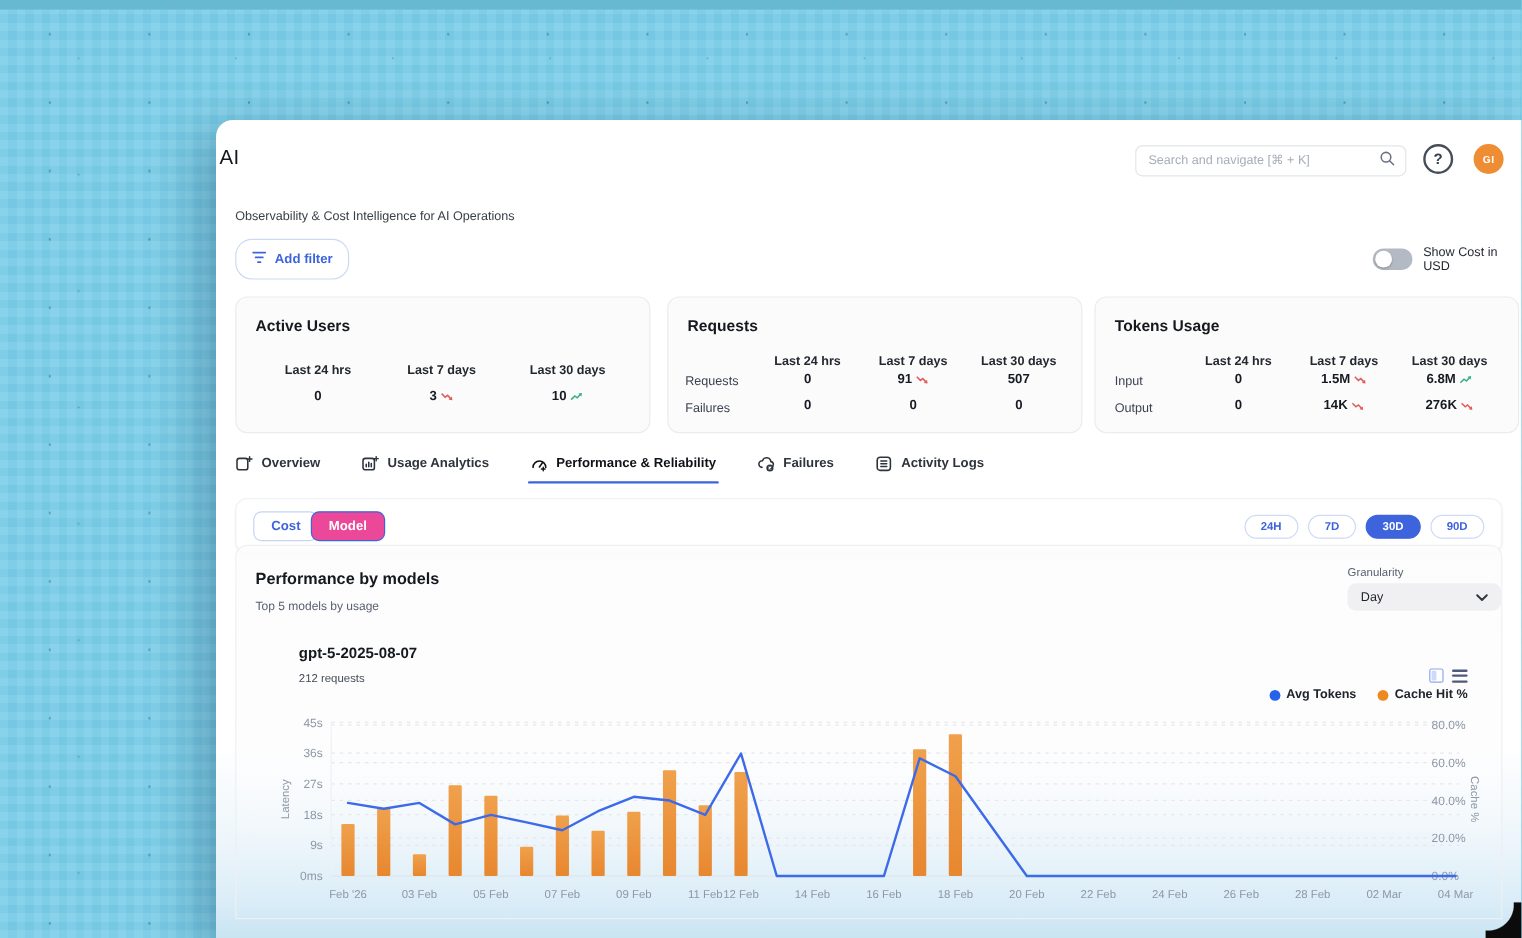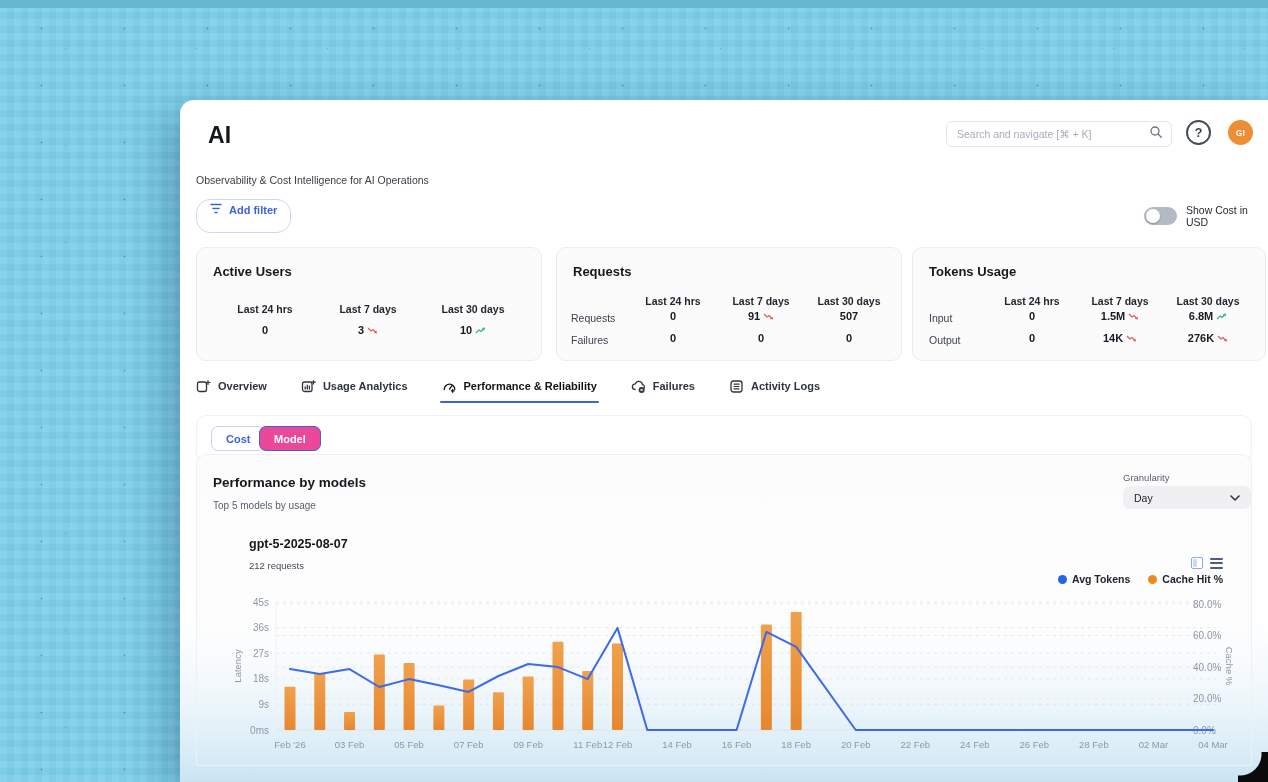--- a/index.html
+++ b/index.html
@@ -15,36 +15,36 @@
       repeating-linear-gradient(0deg, rgba(255,255,255,.045) 0 7px, rgba(10,90,130,.035) 7px 14px),
       repeating-linear-gradient(90deg, rgba(255,255,255,.04) 0 7px, rgba(10,90,130,.03) 7px 14px);
     background-size: 83px 57px, 131px 97px, auto, auto; }
   .wallpaper-topstrip { position:absolute; left:0; top:0; right:0; height:8px; background:#66b9d0; }
 
   
   .panel { position:absolute; left:180px; top:100px; width:1088px; height:682px;
     background:linear-gradient(180deg,#ffffff 0%,#ffffff 76%,#eef6fb 88%,#d9ecf7 96%,#c8e4f2 100%);
     border-radius:14px 0 0 0; box-shadow:-14px 12px 40px rgba(8,50,80,.30); }
 
-  .page-title { position:absolute; left:28px; top:22px; font-size:23px; font-weight:700; color:#14171c; letter-spacing:.2px; }
+  .page-title { position:absolute; left:3px; top:22px; font-size:17px; font-weight:400; color:#14171c; letter-spacing:.2px; }
   .subtitle { position:absolute; left:16px; top:74px; font-size:10.5px; color:#3a4048; }
 
   .search-box { position:absolute; left:766px; top:21px; width:226px; height:26px; background:#fff;
     border:1px solid #e3e5e8; border-radius:6px; display:flex; align-items:center; padding:0 8px 0 10px; }
   .search-box input { flex:1; border:none; outline:none; background:transparent; font-size:10.5px; color:#333;
     font-family:"Liberation Sans",sans-serif; }
   .search-box input::placeholder { color:#a6adb8; }
 
   .help-btn { position:absolute; left:1006px; top:20px; width:25px; height:25px; border:2px solid #454d58;
     border-radius:50%; display:flex; align-items:center; justify-content:center; font-size:12.5px; font-weight:700; color:#374151; background:#fff; cursor:pointer; }
   .avatar { position:absolute; left:1048px; top:20px; width:25px; height:25px; border-radius:50%;
     background:#ee8d33; color:#fff; font-size:8.5px; font-weight:700; display:flex; align-items:center; justify-content:center; letter-spacing:.3px; }
 
   .add-filter { position:absolute; left:16px; top:99px; height:26px; padding:16px 13px; background:#fff;
-    border:1px solid #ccd9f4; border-radius:14px; display:flex; align-items:flex-end; gap:7px;
+    border:1px solid #ccd9f4; border-radius:14px; display:flex; align-items:center; gap:7px;
     color:#3d63dd; font-size:11px; font-weight:700; cursor:pointer; }
 
   .toggle-row { position:absolute; left:964px; top:104px; display:flex; align-items:center; gap:9px; }
   .toggle { width:35px; height:18px; border-radius:9px; background:#b4bac3; position:relative; cursor:pointer; }
   .toggle .knob { position:absolute; left:2px; top:2px; width:14px; height:14px; border-radius:50%; background:#fff;
     box-shadow:0 1px 2px rgba(0,0,0,.25); }
   .toggle-label { font-size:10.5px; color:#1f242b; }
 
   
   .card { position:absolute; top:147px; height:114px; background:#fbfbfc; border:1px solid #ececef; border-radius:10px; }
@@ -300,20 +300,26 @@
           <rect x="2" y="2" width="11" height="11" rx="2.5" fill="none" stroke="currentColor" stroke-width="1.3"></rect>
           <path d="M5 5.2 h5 M5 7.5 h5 M5 9.8 h5" stroke="currentColor" stroke-width="1.2" stroke-linecap="round"></path>
         </svg>
       <span>Activity Logs</span>
     </div>
   </div>
 
   <div class="strip">
     <div class="entity-btn entity-agent">Cost</div>
     <div class="entity-btn entity-model">Model</div>
+    <div class="ranges">
+      <div class="range-pill">24H</div>
+      <div class="range-pill">7D</div>
+      <div class="range-pill active">30D</div>
+      <div class="range-pill">90D</div>
+    </div>
   </div>
 
   <div class="perf-card">
     <div class="perf-title">Performance by models</div>
     <div class="perf-sub">Top 5 models by usage</div>
     <div class="gran-label">Granularity</div>
     <div class="gran-select">
       <span class="gval">Day</span>
       <svg width="10" height="6" viewBox="0 0 10 6">
           <path d="M1 1 L5 5 L9 1" fill="none" stroke="#30353d" stroke-width="1.6" stroke-linecap="round" stroke-linejoin="round"></path>

